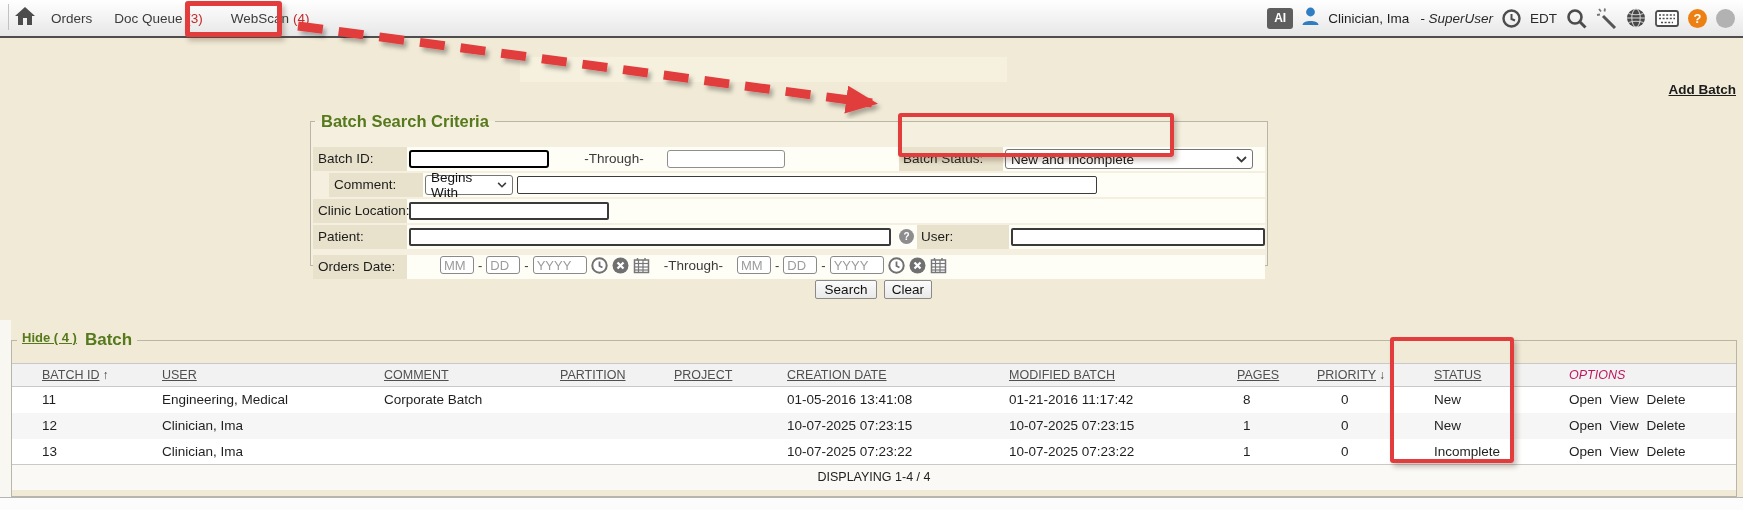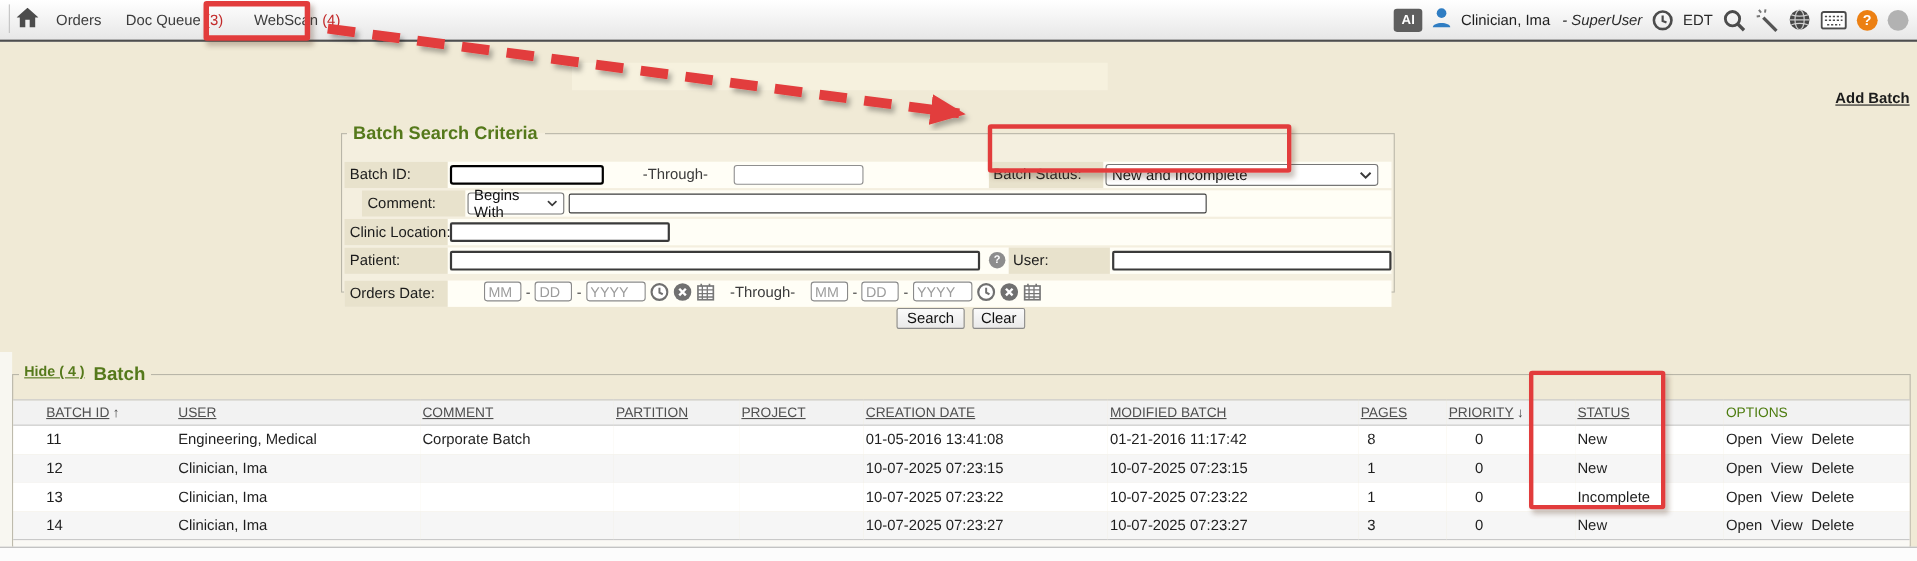--- a/index.html
+++ b/index.html
@@ -80,21 +80,21 @@
                     border:1px solid #b9b6a8; background:transparent; }
   .batch-fieldset legend { margin-left:5px; padding:0 5px; display:flex; align-items:flex-start; gap:8px; }
   .hide-link { color:#55791b; font-weight:bold; font-size:13px; text-decoration:underline; cursor:pointer; }
   .batch-title { color:#55791b; font-weight:bold; font-size:17px; }
   .batch-table { position:absolute; left:0; right:0; top:13px; width:1724px; border-collapse:collapse;
                  table-layout:fixed; }
   .batch-table th { height:23px; background:#f2f2f2; border-top:1px solid #c9c9c9; border-bottom:1px solid #c9c9c9;
                     text-align:left; font-size:12.5px; font-weight:normal; color:#4f4f4f; padding-left:2px;
                     white-space:nowrap; cursor:pointer; }
   .batch-table th .th-label { text-decoration:underline; }
-  .batch-table th.no-underline .th-label { text-decoration:none; color:#4d7c0f; }
+  .batch-table th.no-underline .th-label { text-decoration:none; color:#be185d;font-style:italic; }
   .batch-table th.first, .batch-table td.first { padding-left:30px; }
   .sort-arrow { font-weight:bold; color:#3d3d3d; font-size:12px; margin-left:3px; text-decoration:none;
                 display:inline-block; }
   .batch-table td { height:26px; font-size:13.5px; color:#1f1f1f; padding-left:2px; white-space:nowrap; }
   .batch-table tbody tr:nth-child(odd) { background:#ffffff; }
   .batch-table tbody tr:nth-child(even) { background:#f6f6f6; }
   .batch-table td.pages { padding-left:8px; }
   .batch-table td.priority { padding-left:26px; }
   .opt-link { margin-right:4px; cursor:pointer; }
   .tbl-footer td { border-top:1px solid #c9c9c9; background:#faf9f5; text-align:center; font-size:12.5px;
@@ -394,37 +394,20 @@
             <td>10-07-2025 07:23:22</td>
             <td class="pages">1</td>
             <td class="priority">0</td>
             <td>Incomplete</td>
             <td>
               <span class="opt-link">Open</span>
               <span class="opt-link">View</span>
               <span class="opt-link">Delete</span>
             </td>
           </tr>
-          <tr>
-            <td class="first">14</td>
-            <td>Clinician, Ima</td>
-            <td></td>
-            <td></td>
-            <td></td>
-            <td>10-07-2025 07:23:27</td>
-            <td>10-07-2025 07:23:27</td>
-            <td class="pages">3</td>
-            <td class="priority">0</td>
-            <td>New</td>
-            <td>
-              <span class="opt-link">Open</span>
-              <span class="opt-link">View</span>
-              <span class="opt-link">Delete</span>
-            </td>
-          </tr>
         </tbody>
         <tfoot>
           <tr class="tbl-footer">
             <td colspan="11">DISPLAYING 1-4 / 4</td>
           </tr>
         </tfoot>
       </table>
     </fieldset>
 
     <div class="bottom-strip"></div>

